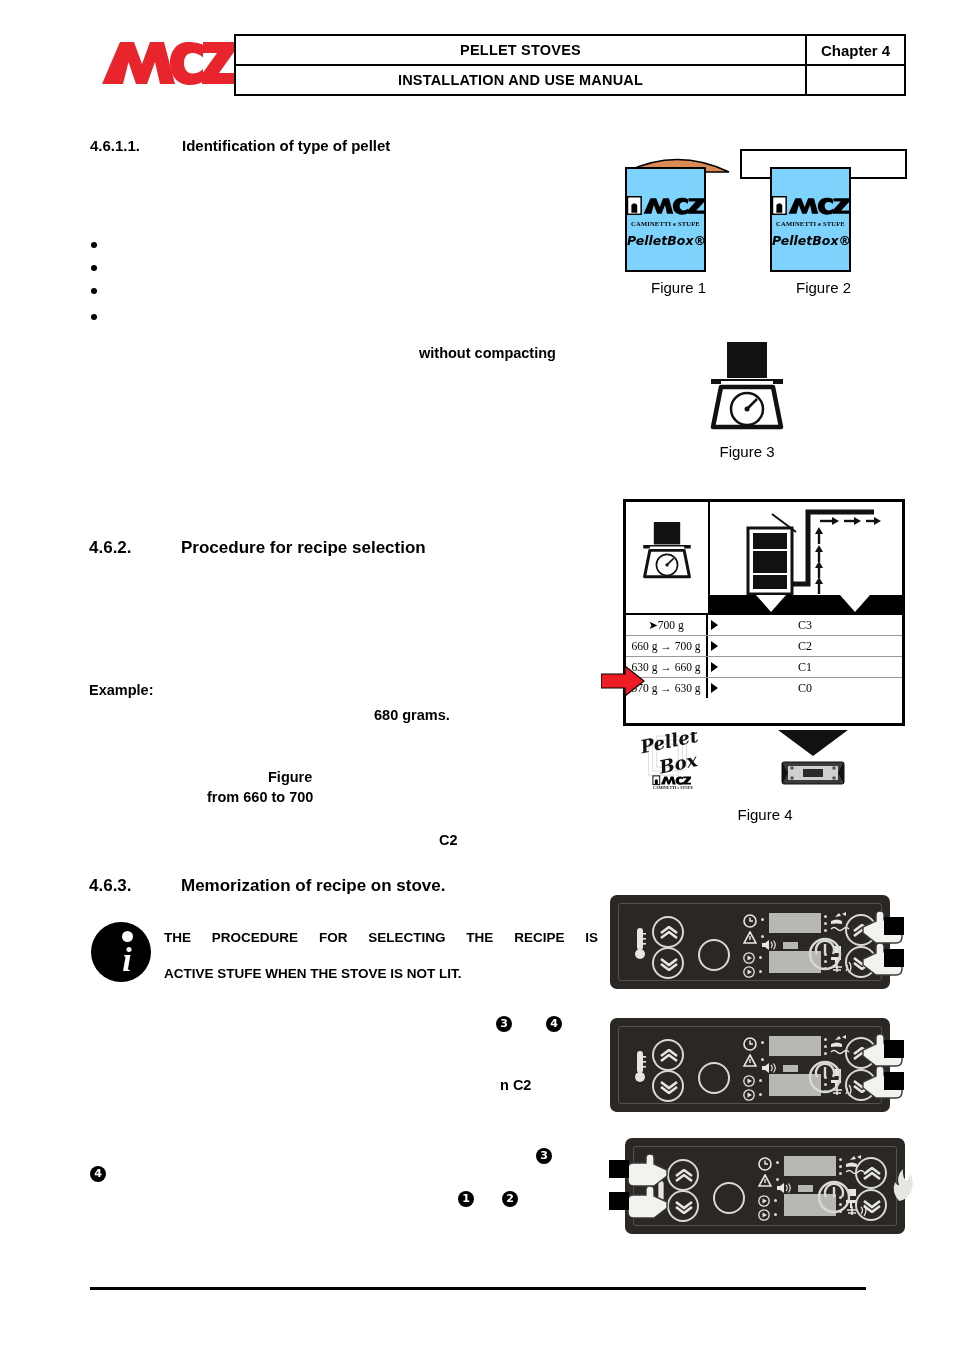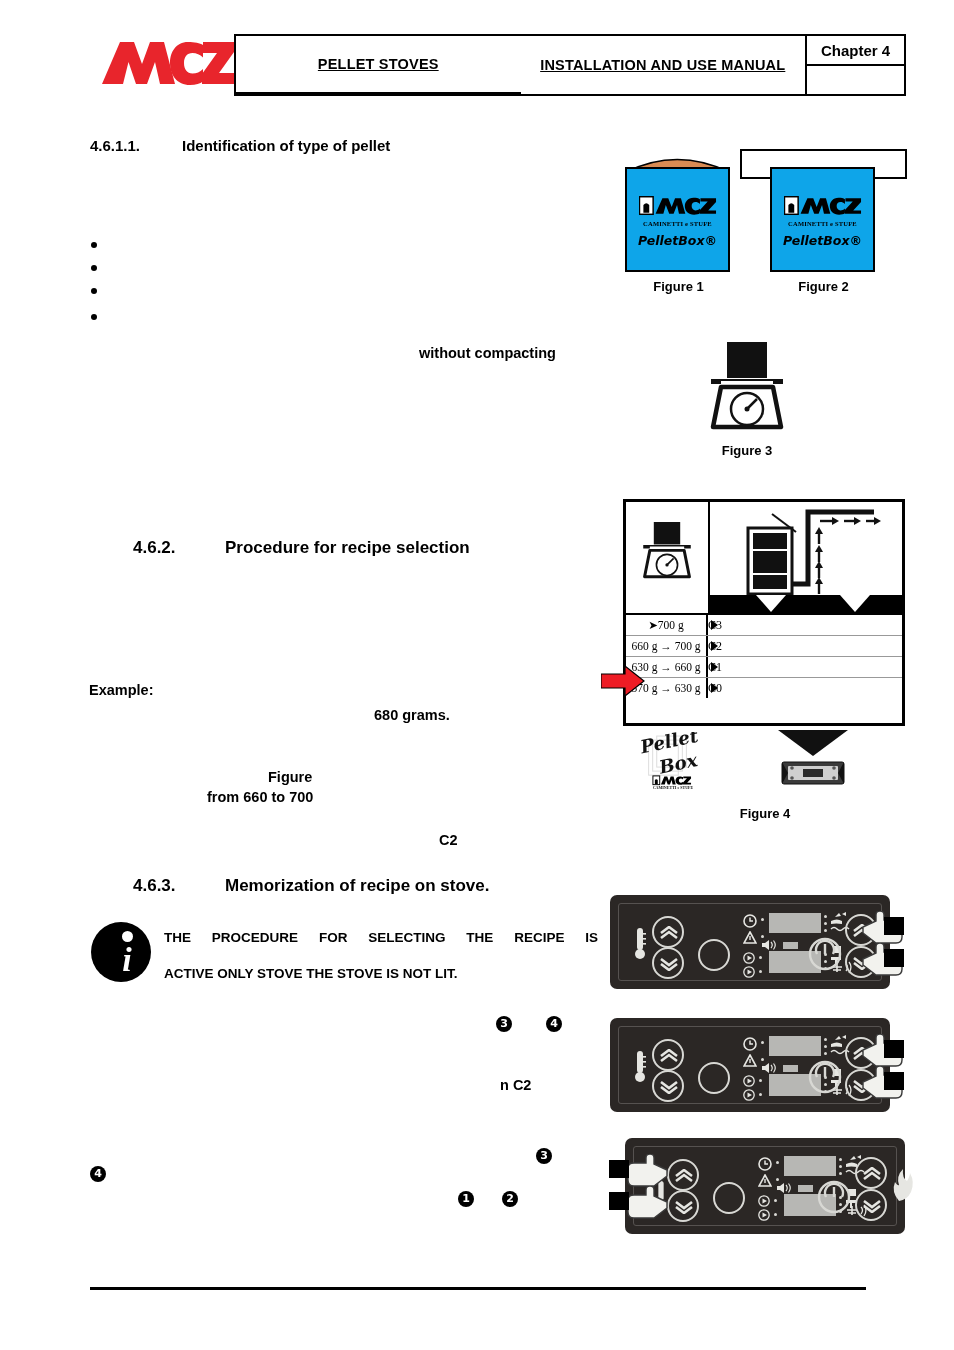--- a/index.html
+++ b/index.html
@@ -3,68 +3,68 @@
 <meta charset="utf-8">
 <style>
   html,body{margin:0;padding:0;background:#fff;}
   body{width:954px;height:1350px;position:relative;font-family:"Liberation Sans",sans-serif;color:#000;overflow:hidden;}
   .page{position:absolute;inset:0;width:954px;height:1350px;}
 
   
   .header{position:absolute;left:86px;top:34px;width:820px;height:62px;}
   .logo{position:absolute;left:14px;top:4px;width:135px;height:50px;}
   .hdr-table{position:absolute;left:148px;top:0;width:672px;height:62px;border:2px solid #000;box-sizing:border-box;display:flex;}
-  .hdr-main{flex:1;border-right:2px solid #000;display:flex;flex-direction:row;text-decoration:underline;}
+  .hdr-main{flex:1;border-right:2px solid #000;display:flex;flex-direction:column;}
   .hdr-r1{flex:1;display:flex;align-items:center;justify-content:center;border-bottom:2px solid #000;}
   .hdr-r2{flex:1;display:flex;align-items:center;justify-content:center;}
   .hdr-side{width:97px;display:flex;flex-direction:column;}
   .hdr-s1{flex:1;display:flex;align-items:center;justify-content:center;border-bottom:2px solid #000;}
   .hdr-s2{flex:1;}
   .hdr-txt{font-weight:bold;font-size:14.5px;letter-spacing:.2px;}
   .hdr-chap{font-weight:bold;font-size:15px;}
 
   
   .h3{position:absolute;font-weight:bold;font-size:15px;white-space:nowrap;}
-  .h2{position:absolute;font-weight:bold;font-size:17px;white-space:nowrap;margin-left:44px;}
+  .h2{position:absolute;font-weight:bold;font-size:17px;white-space:nowrap;}
   .h3 .num{display:inline-block;width:92px;}
   .h2 .num{display:inline-block;width:92px;}
   .btxt{position:absolute;font-weight:bold;font-size:14.5px;white-space:nowrap;}
   .bullet{position:absolute;width:6px;height:6px;border-radius:50%;background:#000;}
 
   
   .info-icon{position:absolute;left:91px;top:922px;width:60px;height:60px;border-radius:50%;background:#000;}
   .info-icon .dot{position:absolute;left:31px;top:9px;width:11px;height:11px;border-radius:50%;background:#fff;}
   .info-icon .stem{position:absolute;left:22px;top:24px;width:28px;height:28px;color:#fff;font-family:"Liberation Serif",serif;font-style:italic;font-size:34px;line-height:28px;text-align:center;font-weight:bold;}
   .note{position:absolute;left:164px;top:929px;width:434px;font-weight:bold;font-size:13.5px;line-height:18px;text-align:justify;text-justify:inter-word;}
   .note span{display:block;}
   .note .l1{text-align:justify;}
   .note .l1::after{content:"";display:inline-block;width:100%;}
 
   
   .cnum{position:absolute;width:16px;height:16px;border-radius:50%;background:#000;color:#fff;font-size:11px;font-weight:bold;line-height:16px;text-align:center;font-family:"DejaVu Sans",sans-serif;}
 
   
-  .pbox{position:absolute;width:105px;height:105px;border:2px solid #000;background:#0ea5e9;box-sizing:border-box;}
+  .pbox{position:absolute;width:81px;height:105px;border:2px solid #000;background:#7dd3fc;box-sizing:border-box;}
   .pbox .mcz-mark{position:absolute;left:50%;top:26px;transform:translateX(-50%);text-align:center;}
   .pbox .pb-name{position:absolute;left:0;right:0;top:64px;text-align:center;font-style:italic;font-weight:bold;font-size:12.5px;font-family:"DejaVu Sans",sans-serif;}
-  .figlabel{position:absolute;font-weight:bold;font-size:13px;text-align:center;}
+  .figlabel{position:absolute;font-weight:normal;font-size:15px;text-align:center;}
   .lidbar{position:absolute;border:2px solid #000;background:#fff;box-sizing:border-box;}
 
   
   .fig4{position:absolute;left:623px;top:499px;width:282px;height:227px;border:3px solid #000;box-sizing:border-box;background:#fff;}
   .fig4 .title{height:25px;background:#000;color:#fff;font-weight:bold;font-size:15px;display:flex;align-items:center;justify-content:center;letter-spacing:.3px;}
   .fig4 .body{position:relative;height:111px;display:flex;border-bottom:0;}
   .fig4 .cellL{width:82px;border-right:2px solid #000;position:relative;}
   .fig4 .cellR{flex:1;position:relative;}
   .fig4 .blackband{position:absolute;left:82px;right:0;bottom:0;height:18px;background:#000;}
   .fig4 .rows{position:relative;}
   .f4row{display:flex;height:20px;border-top:1px solid #999;}
   .f4row.first{border-top:2px solid #000;}
   .f4-left{width:82px;border-right:2px solid #000;display:flex;align-items:center;justify-content:center;font-family:"Liberation Serif",serif;font-size:11.5px;box-sizing:border-box;}
-  .f4-right{flex:1;display:flex;align-items:center;font-family:"Liberation Serif",serif;font-size:12px;position:relative;}
+  .f4-right{flex:1;display:flex;align-items:center;justify-content:center;font-family:"Liberation Serif",serif;font-size:12px;position:relative;}
   .f4-right .tri{position:absolute;left:3px;top:50%;transform:translateY(-50%);width:0;height:0;border-left:7px solid #000;border-top:5px solid transparent;border-bottom:5px solid transparent;}
 
   .redarrow{position:absolute;left:601px;top:665px;width:44px;height:32px;}
 
   
   .panel{position:absolute;background:#2b2725;border-radius:5px;box-shadow:0 0 0 2px #2b2725;}
   .panel .inner{position:absolute;inset:6px;border:1px solid #565250;border-radius:3px;}
   .pbtn{position:absolute;border:2px solid #d8d8d4;border-radius:50%;box-sizing:border-box;}
   .lcd{position:absolute;background:#b7b7b4;}
   .leddot{position:absolute;width:3px;height:3px;border-radius:50%;background:#d8d8d4;}
@@ -309,21 +309,21 @@
   <div class="h2" style="left:89px;top:876px;">
     <span class="num">4.6.3.</span><span>Memorization of recipe on stove.</span>
   </div>
 
   <div class="info-icon">
     <div class="dot"></div>
     <div class="stem">i</div>
   </div>
   <div class="note">
     <span class="l1">THE  PROCEDURE  FOR  SELECTING  THE  RECIPE  IS</span>
-    <span>ACTIVE ONLY STOVE THE STOVE IS NOT LIT.</span>
+    <span>ACTIVE STUFE WHEN THE STOVE IS NOT LIT.</span>
   </div>
 
   <div class="cnum" style="left:496px;top:1016px;">3</div>
   <div class="cnum" style="left:546px;top:1016px;">4</div>
   <div class="btxt" style="left:500px;top:1063px;margin-top:14px;">n  C2</div>
   <div class="cnum" style="left:536px;top:1148px;">3</div>
   <div class="cnum" style="left:90px;top:1166px;">4</div>
   <div class="cnum" style="left:458px;top:1191px;">1</div>
   <div class="cnum" style="left:502px;top:1191px;">2</div>
 

